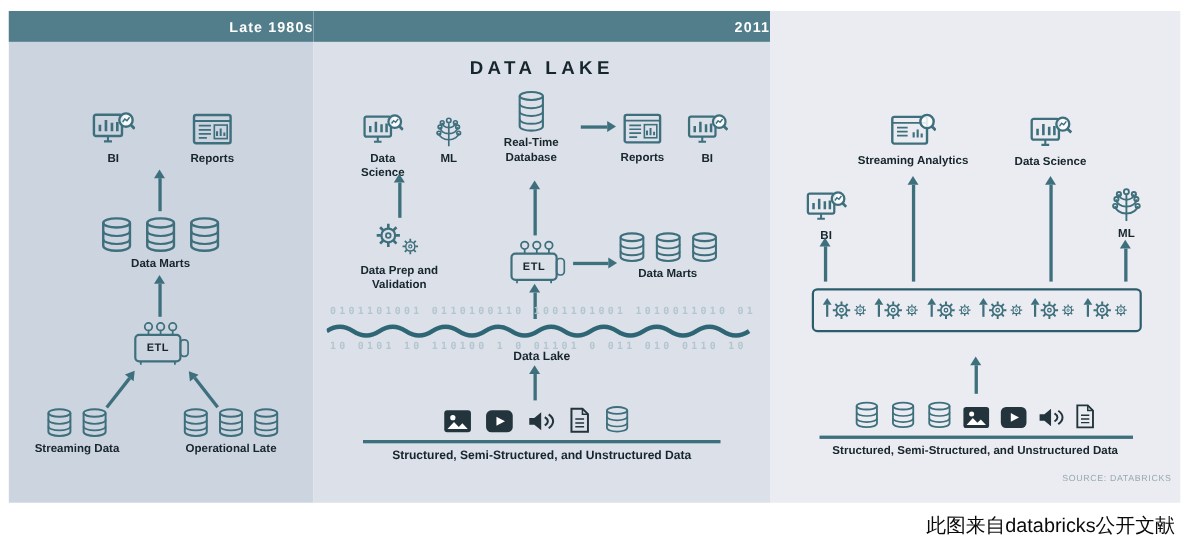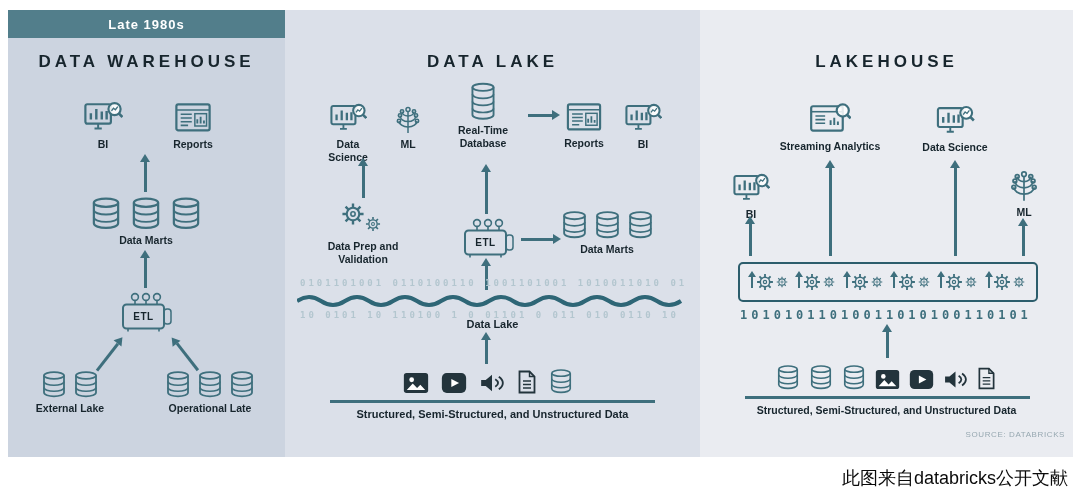--- a/index.html
+++ b/index.html
@@ -3,21 +3,21 @@
 <meta charset="utf-8">
 <style>
   *{margin:0;padding:0;box-sizing:border-box}
   html,body{width:1080px;height:500px}
   body{background:#fff;font-family:"Liberation Sans",sans-serif;position:relative;overflow:hidden}
   .panel{position:absolute;top:10px;height:447px}
   .p1{left:8px;width:277px;background:#ccd4e0}
   .p2{left:285px;width:415px;background:#dbe0e9}
   .p3{left:700px;width:373px;background:#eaecf1}
   .hdr{position:absolute;top:0;left:0;right:0;height:28px;background:#527e8b;color:#fff;
-       display:flex;align-items:center;justify-content:center;font-weight:bold;font-size:13px;letter-spacing:1px}
+       display:flex;align-items:center;justify-content:flex-end;font-weight:bold;font-size:13px;letter-spacing:1px}
   .title{position:absolute;top:42px;left:0;right:0;text-align:center;font-weight:bold;
          font-size:17px;letter-spacing:4px;color:#17252d}
   .blk{position:absolute;display:flex;flex-direction:column;align-items:center;gap:4px}
   .row{position:absolute;display:flex;align-items:flex-end}
   .lbl{font-size:10.5px;font-weight:bold;color:#17252d;text-align:center;line-height:1.25}
   .icon{color:#3e6f7d;display:inline-flex}
   .dark{color:#23343c}
   .arr{position:absolute;width:2.5px;background:#3e6f7d}
   .arr::before{content:"";position:absolute;top:-8px;left:50%;transform:translateX(-50%);
        width:0;height:0;border-left:5px solid transparent;border-right:5px solid transparent;
@@ -140,21 +140,20 @@
     <path d="M12.5 1.5v5h5" fill="none" stroke="currentColor" stroke-width="1.4"></path>
     <path d="M6 11h8M6 14.5h8M6 18h8" stroke="currentColor" stroke-width="1.4"></path>
   </symbol>
 </defs>
 </svg>
 
 <div class="panel p1">
   <div class="hdr">
       <span>Late 1980s</span>
     </div>
-  <div class="title">DATA WAREHOUSE</div>
 
   <div class="blk" style="left:55px;top:90px;width:80px">
     <span class="icon">
         <svg width="40" height="34">
           <use href="#s-bi"></use>
         </svg>
       </span>
     <span class="lbl">BI</span>
   </div>
   <div class="blk" style="left:145px;top:92px;width:80px">
@@ -207,21 +206,21 @@
           <svg width="26" height="28">
             <use href="#s-db"></use>
           </svg>
         </span>
       <span class="icon">
           <svg width="26" height="28">
             <use href="#s-db"></use>
           </svg>
         </span>
     </span>
-    <span class="lbl">External Lake</span>
+    <span class="lbl">Streaming Data</span>
   </div>
   <div class="blk" style="left:140px;top:360px;width:124px">
     <span style="display:flex;gap:6px">
       <span class="icon">
           <svg width="26" height="28">
             <use href="#s-db"></use>
           </svg>
         </span>
       <span class="icon">
           <svg width="26" height="28">
@@ -232,20 +231,23 @@
           <svg width="26" height="28">
             <use href="#s-db"></use>
           </svg>
         </span>
     </span>
     <span class="lbl">Operational Late</span>
   </div>
 </div>
 
 <div class="panel p2">
+  <div class="hdr">
+      <span>2011</span>
+    </div>
   <div class="title">DATA LAKE</div>
 
   <div class="blk" style="left:26px;top:92px;width:74px">
     <span class="icon">
         <svg width="38" height="32">
           <use href="#s-bi"></use>
         </svg>
       </span>
     <span class="lbl" style="width:52px">Data Science</span>
   </div>
@@ -363,21 +365,20 @@
         <svg width="24" height="26">
           <use href="#s-db"></use>
         </svg>
       </span>
   </div>
   <div class="shelf" style="left:45px;top:390px;width:325px"></div>
   <div class="bottom-lbl" style="top:398px">Structured, Semi-Structured, and Unstructured Data</div>
 </div>
 
 <div class="panel p3">
-  <div class="title">LAKEHOUSE</div>
 
   <div class="blk" style="left:66px;top:92px;width:128px">
     <span class="icon">
         <svg width="42" height="34">
           <use href="#s-repmag"></use>
         </svg>
       </span>
     <span class="lbl">Streaming Analytics</span>
   </div>
   <div class="blk" style="left:202px;top:94px;width:106px">
@@ -460,21 +461,20 @@
     <span class="cluster">
         <span class="mini"></span>
         <svg width="18" height="18">
           <use href="#s-gear"></use>
         </svg>
         <svg width="12" height="12">
           <use href="#s-gear"></use>
         </svg>
       </span>
   </div>
-  <div class="bits bits-dark" style="left:40px;top:298px;width:298px">10101011010011010100110101</div>
 
   <div class="arr" style="left:186px;top:322px;height:26px"></div>
 
   <div class="row" style="left:76px;top:354px;gap:9px">
     <span class="icon">
         <svg width="24" height="26">
           <use href="#s-db"></use>
         </svg>
       </span>
     <span class="icon">

